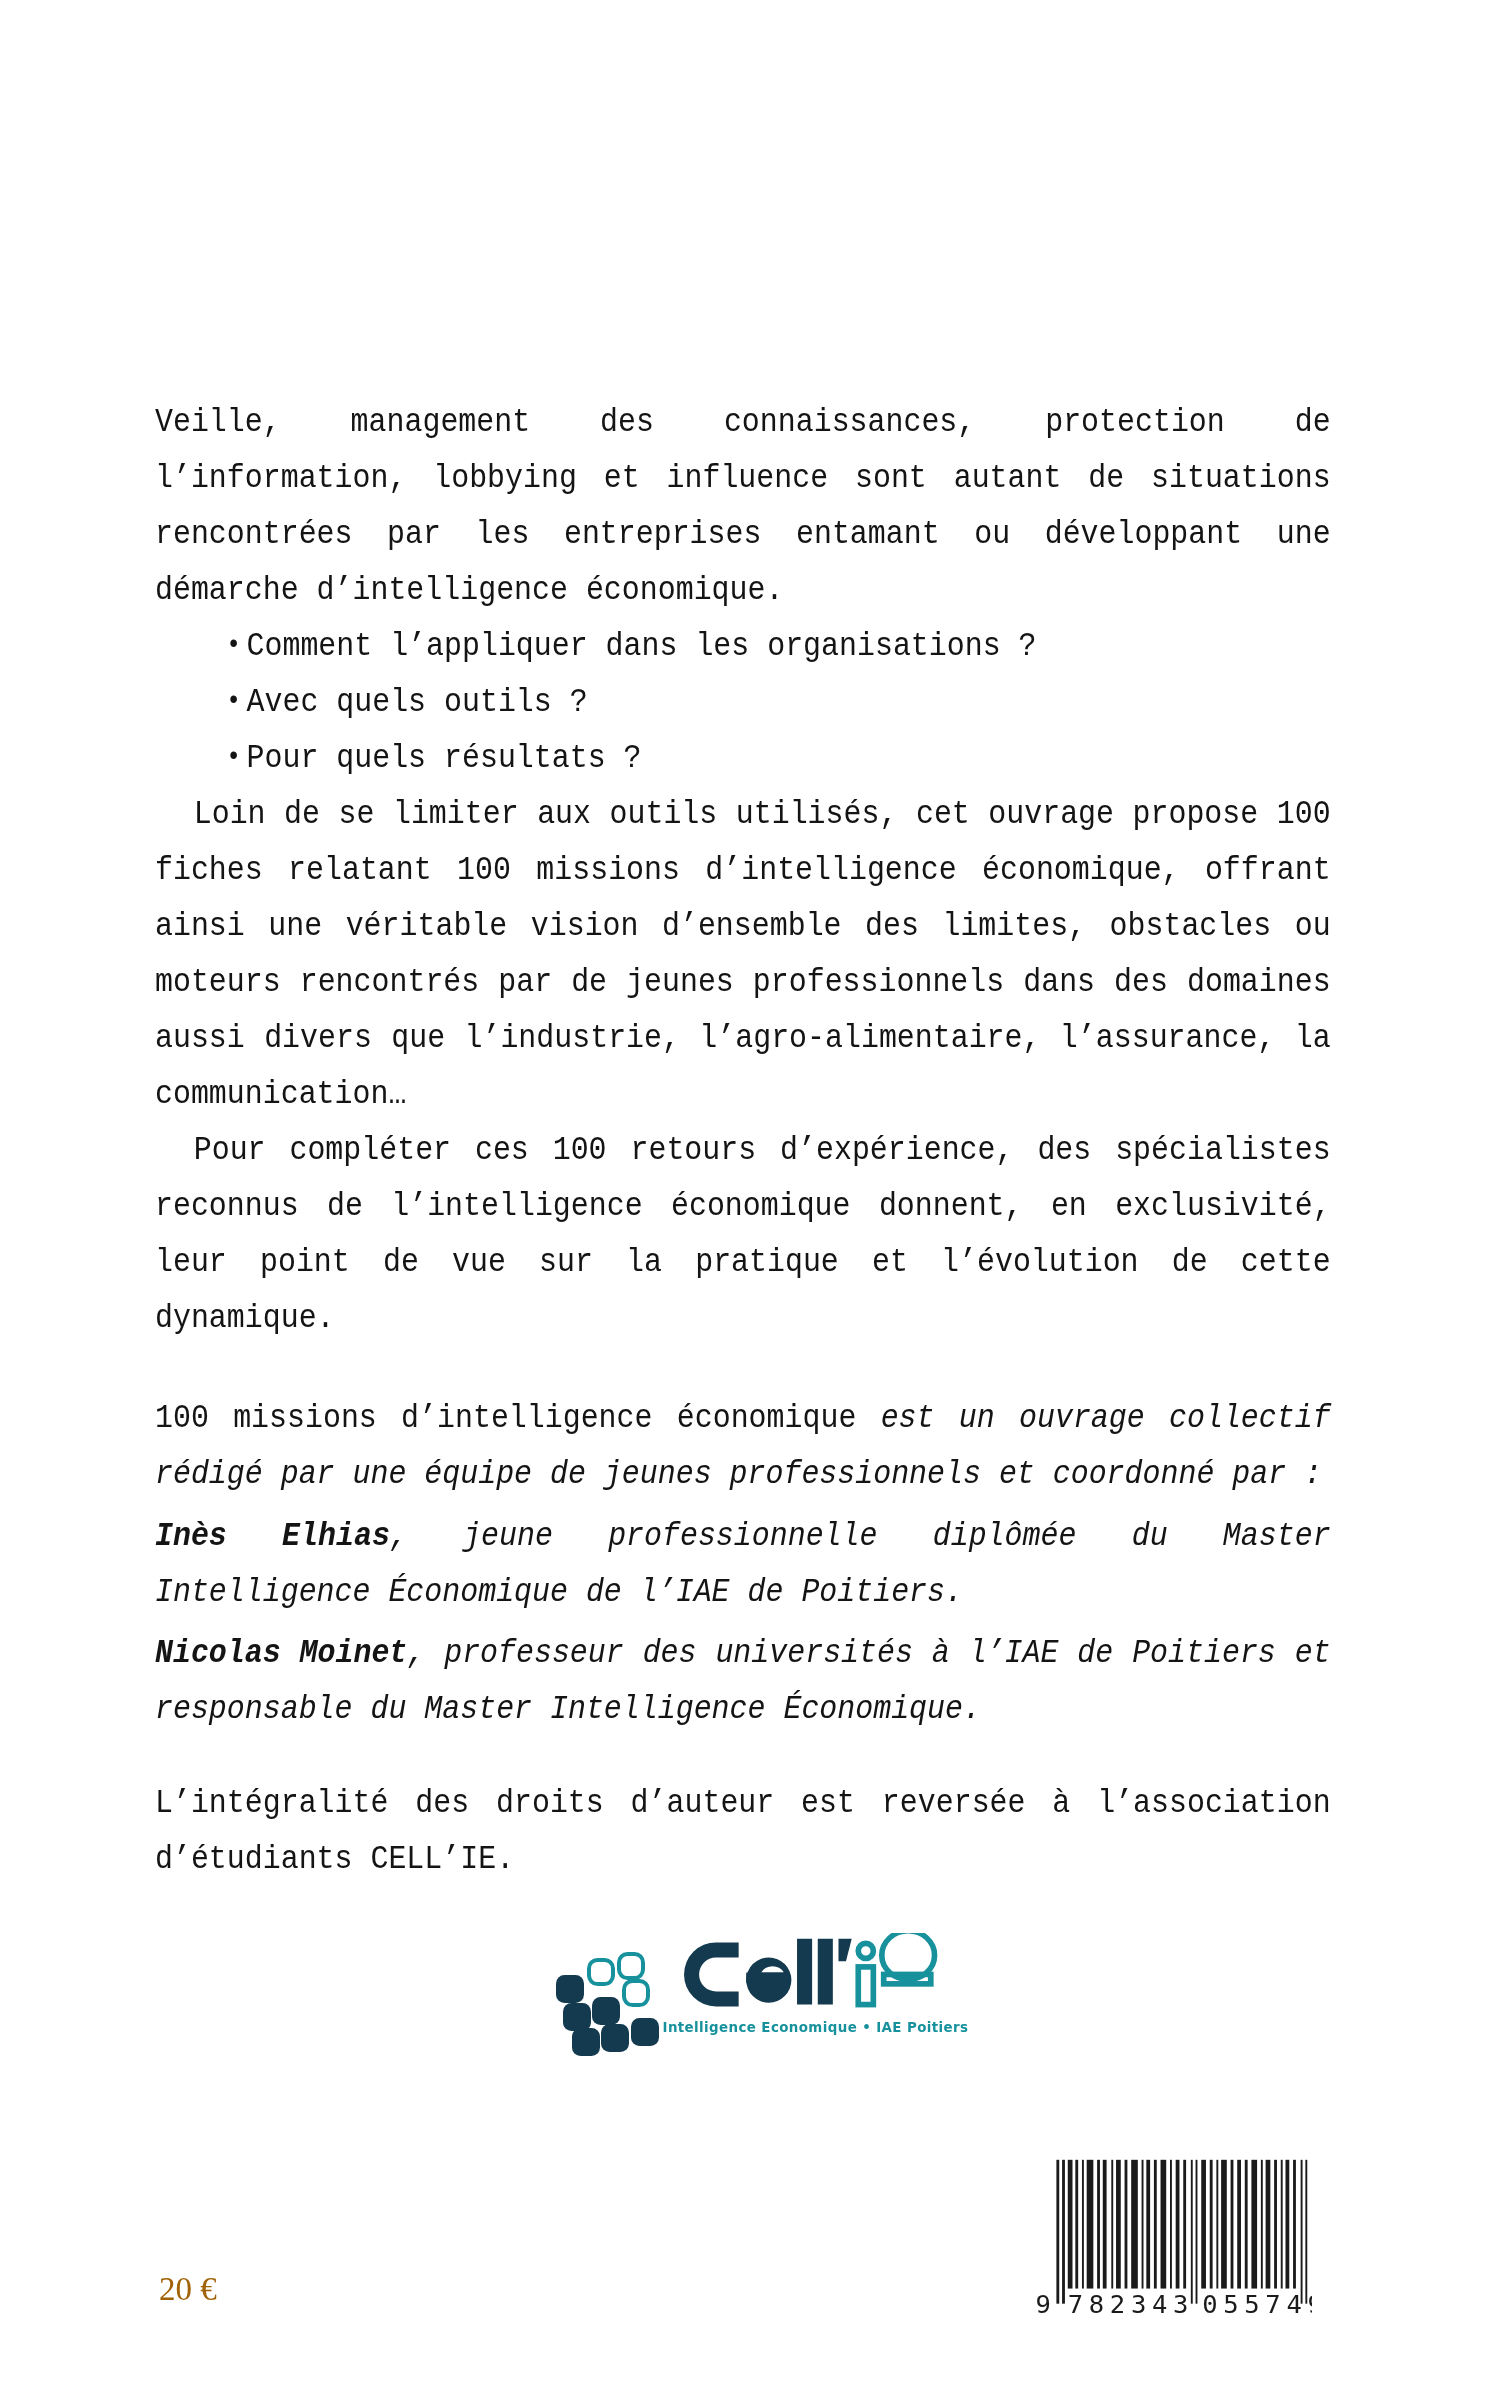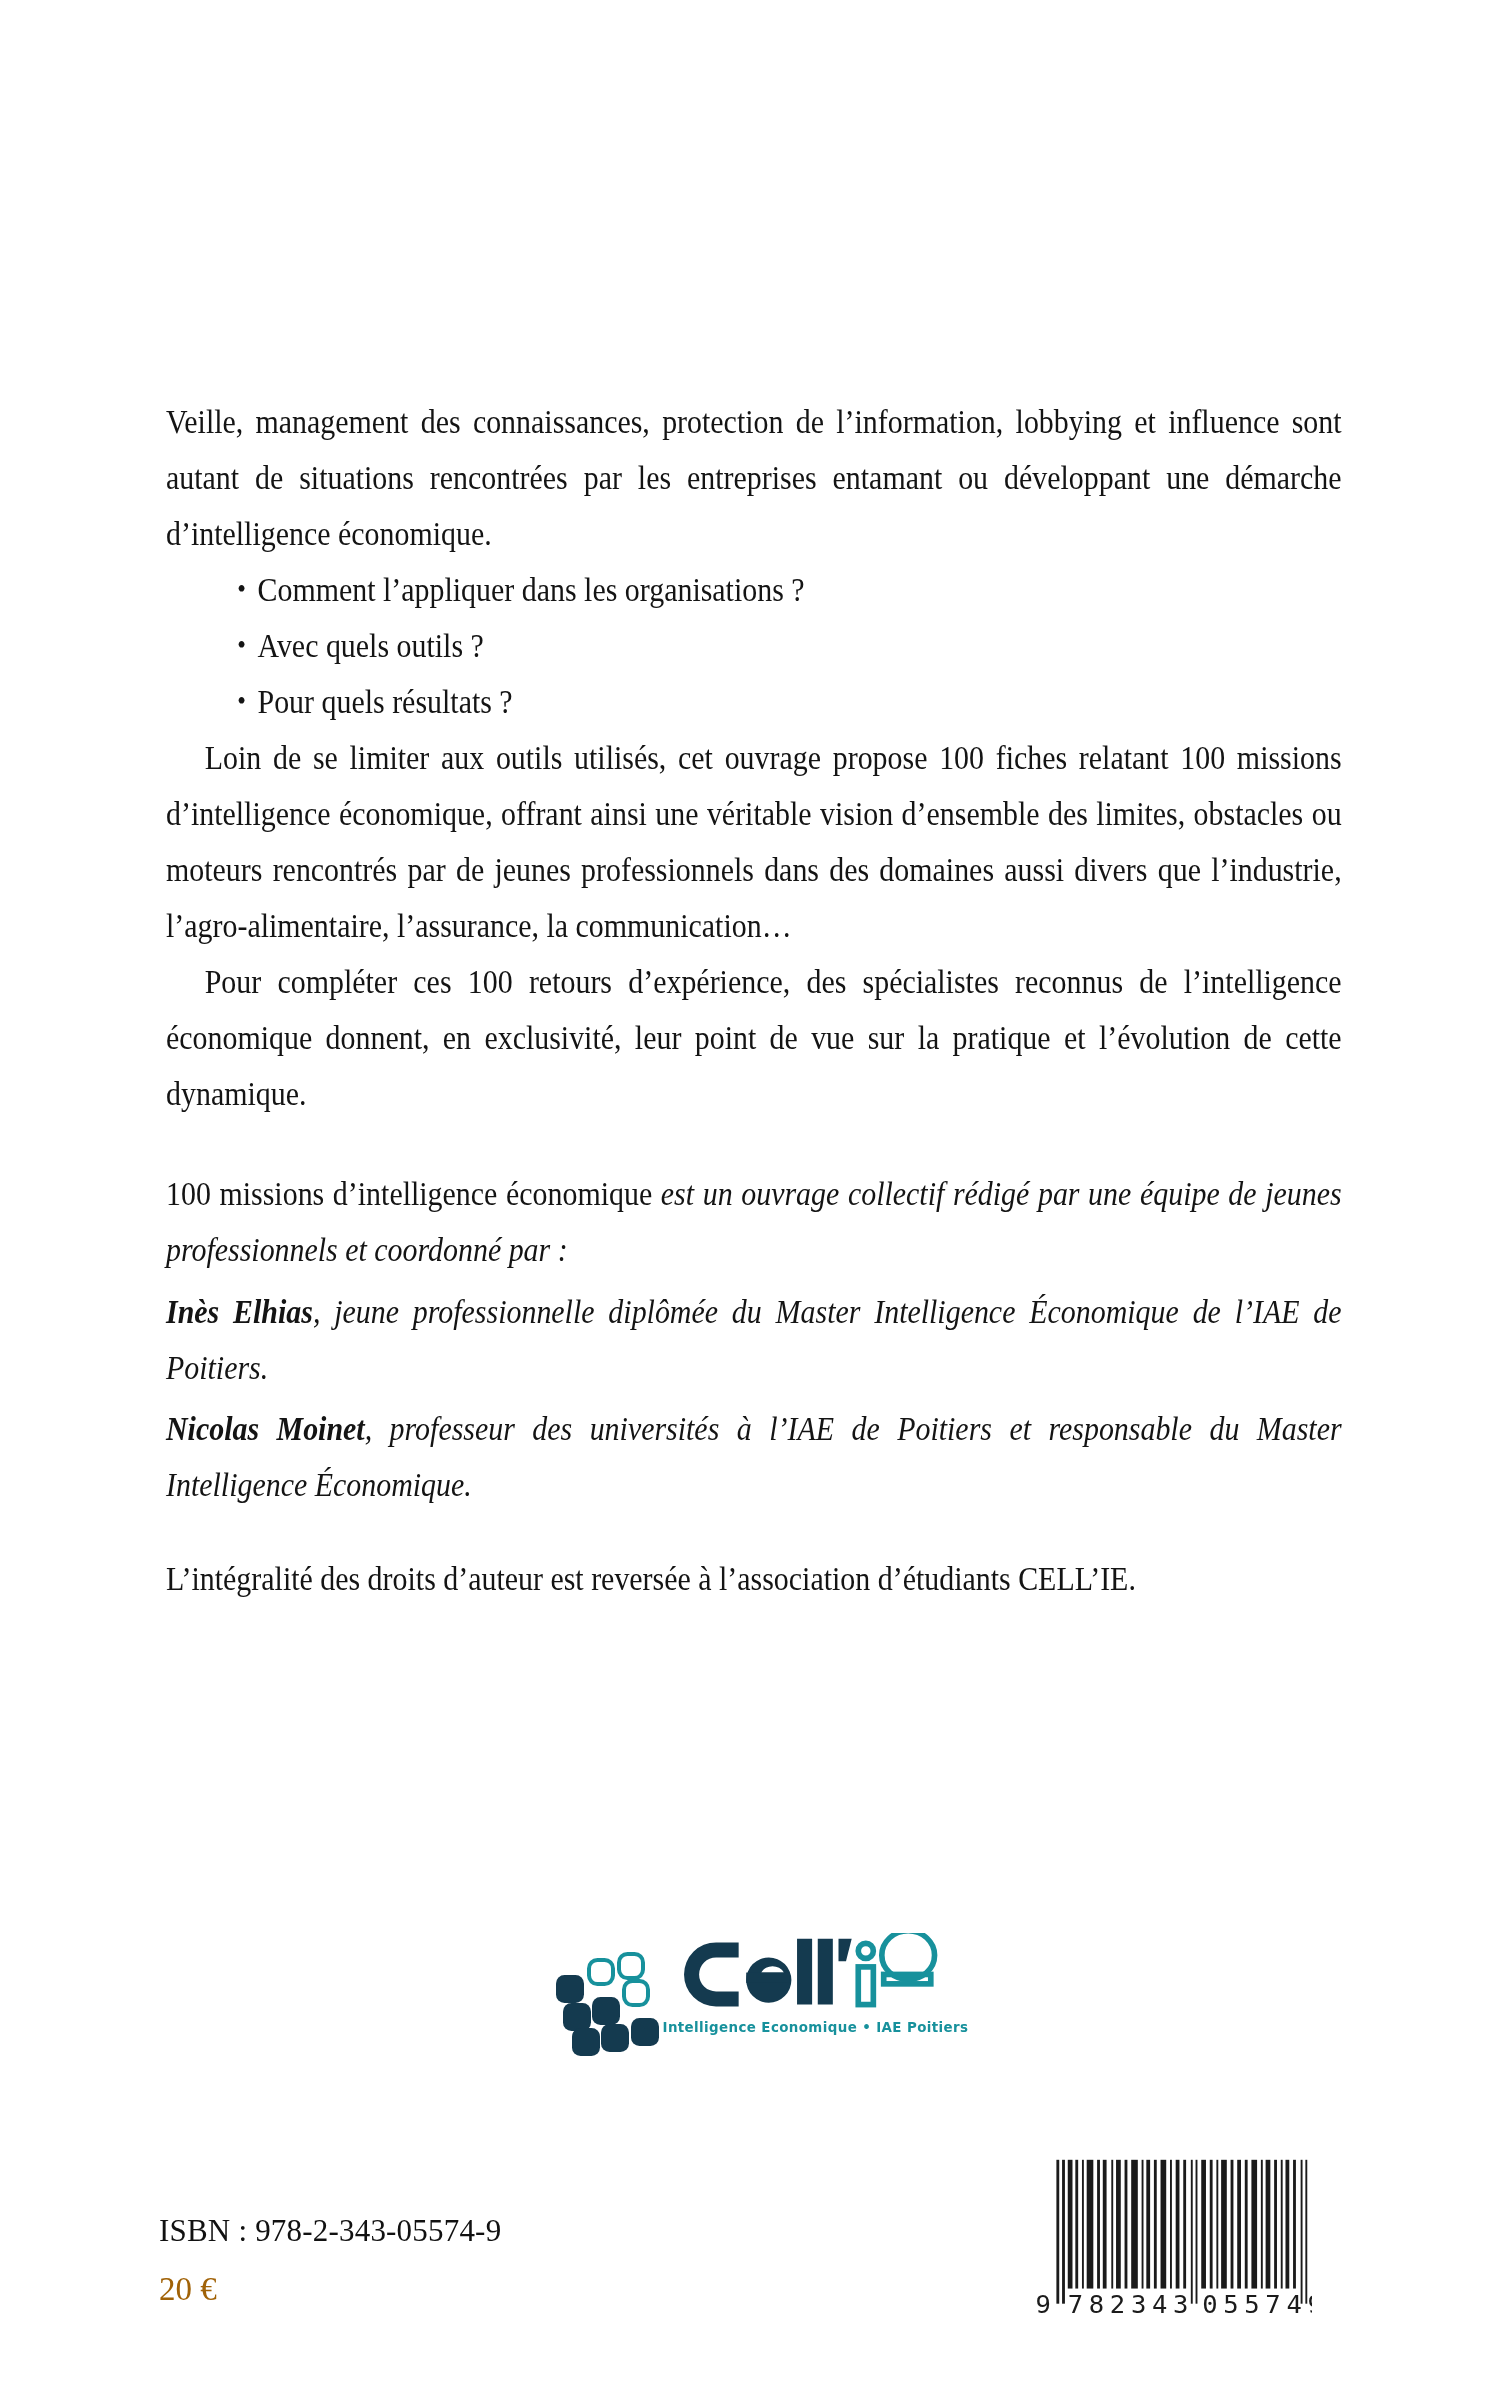--- a/index.html
+++ b/index.html
@@ -40,23 +40,24 @@
     letter-spacing: 0.5px;
     transform: scaleX(0.93);
     transform-origin: center;
     white-space: nowrap;
   }
   .title-line.l2 { font-size: 48px; }
 
   
   .body-col {
     position: absolute;
-    left: 166px;
+    left: 155px;
     top: 394px;
     width: 1176px;
+    font-family: Liberation Mono, monospace;
   }
 
   .para {
     font-size: 34px;
     line-height: 56px;
     text-align: justify;
     text-justify: inter-word;
     color: #141414;
     transform: scaleX(0.88);
     transform-origin: left top;
@@ -260,21 +261,20 @@
         <rect x="197" y="36" width="16" height="40" fill="none" stroke="#17919c" stroke-width="6"></rect>
 
         <path d="M222 56 A28 28 0 1 1 250 84 A28 28 0 0 1 222 56 Z" fill="none" stroke="#17919c" stroke-width="6" transform="translate(0,-28) scale(1,0.92)"></path>
         <rect x="224" y="44" width="50" height="10" fill="none" stroke="#17919c" stroke-width="6"></rect>
       </svg>
 
       <div class="tagline">Intelligence Economique • IAE Poitiers</div>
     </div>
   </div>
 
-  <div class="footer-isbn">ISBN : 978-2-343-05574-9</div>
   <div class="footer-price">20 €</div>
 
   <div class="barcode">
     <svg viewBox="0 0 300 192" width="284" height="182">
       <rect x="0" y="0" width="300" height="192" fill="#ffffff"></rect>
       <g fill="#1b1b1b">
 
         <rect x="30" y="6" width="3" height="152"></rect>
         <rect x="36" y="6" width="3" height="152"></rect>
 

